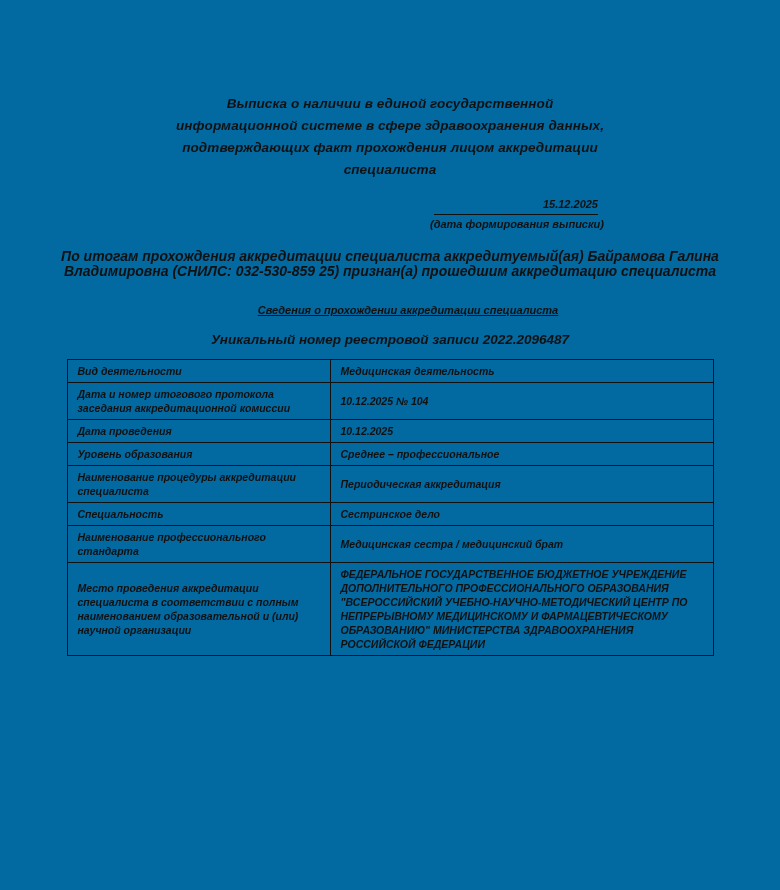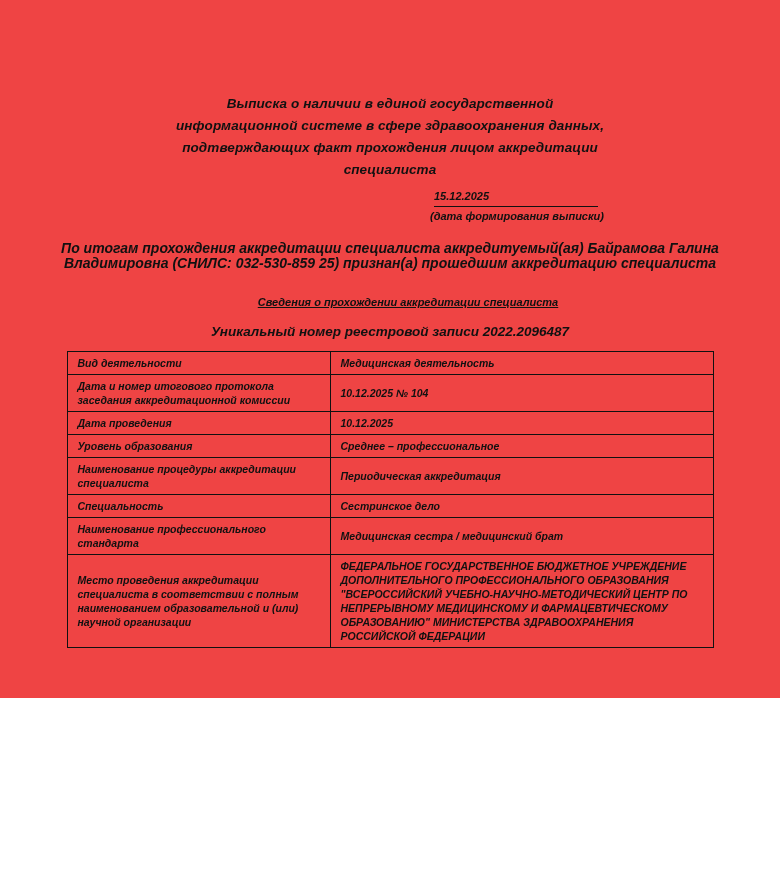--- a/index.html
+++ b/index.html
@@ -3,43 +3,43 @@
 <meta charset="utf-8">
 <style>
   html, body {
     margin: 0;
     padding: 0;
     background: #ffffff;
   }
   .page {
     position: relative;
     width: 780px;
-    height: 698px;
-    background: #ef4444;
+    height: 890px;
+    background: #0369a1;
     color: #111111;
     font-family: "Liberation Sans", "DejaVu Sans", sans-serif;
     font-weight: bold;
     font-style: italic;
     overflow: hidden;
     box-sizing: border-box;
     padding-top: 93px;
   }
   .doc-title {
     max-width: 450px;
     margin: 0 auto;
     text-align: center;
     font-size: 13.5px;
     line-height: 22px;
     letter-spacing: 0.1px;
   }
   .date-block {
     width: 172px;
     margin-left: 430px;
-    margin-top: 8px;
-    text-align: left;
+    margin-top: 16px;
+    text-align: right;
   }
   .date-value {
     display: block;
     font-size: 11px;
     line-height: 15px;
     padding-bottom: 2px;
     border-bottom: 1.5px solid #111111;
     margin: 0 4px;
   }
   .date-caption {

